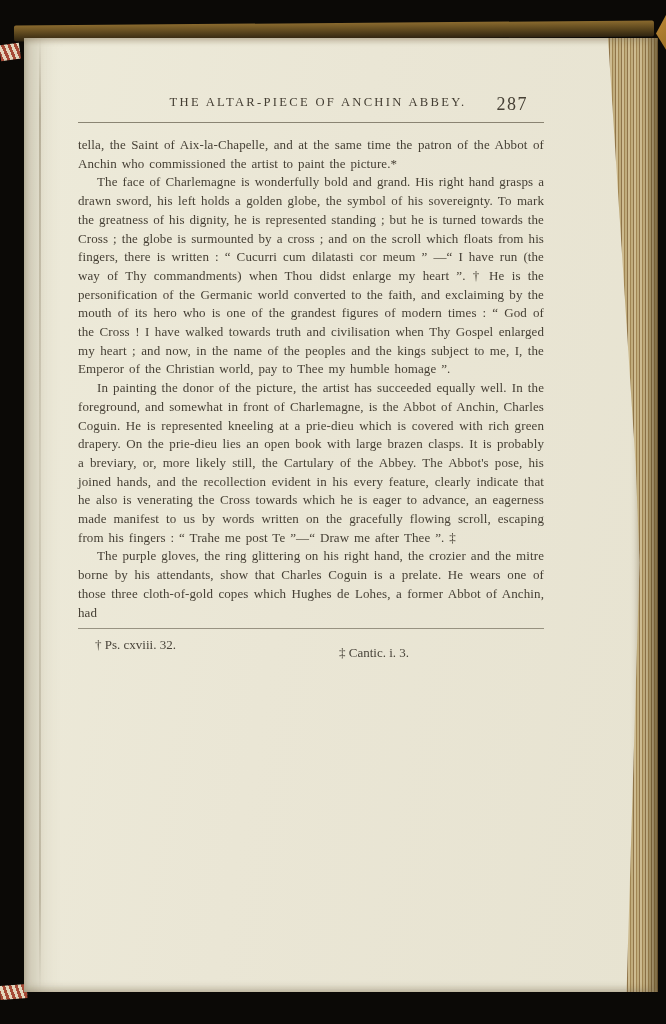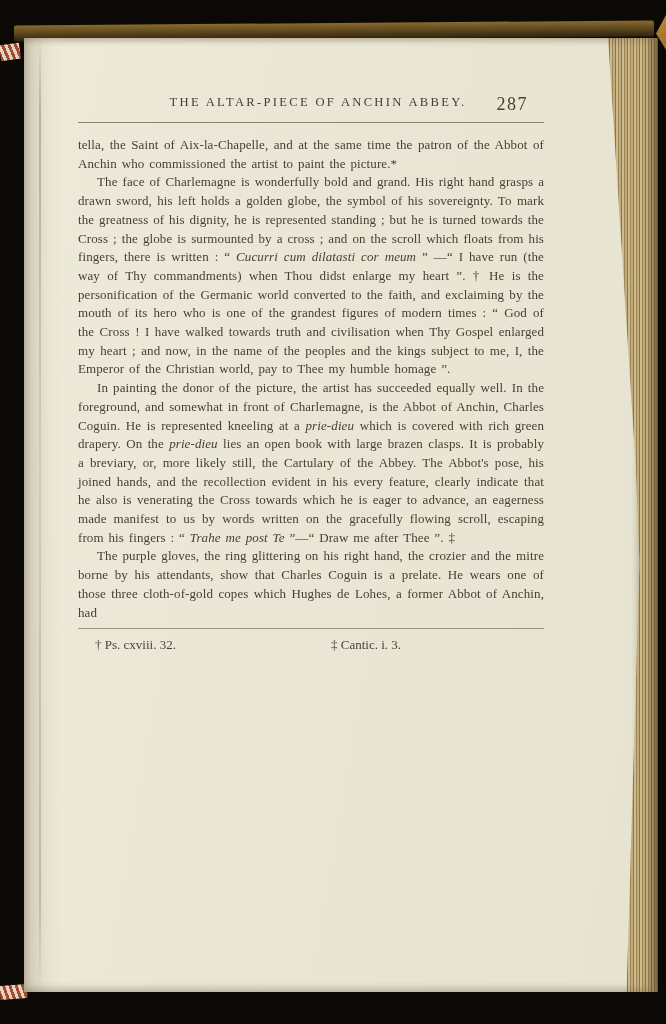--- a/index.html
+++ b/index.html
@@ -63,28 +63,28 @@
   }
   .pagenum { position:absolute; right:16px; top:-1px; font-size:18px; letter-spacing:1.5px; }
   .header-rule { margin-top:9px; height:1px; background:rgba(97,90,73,.7); }
 
   .body-text {
     margin-top:13px; font-size:13px; line-height:18.7px;
     text-align:justify; word-spacing:1.5px; letter-spacing:.1px;
   }
   .body-text p { margin:0; text-indent:19px; }
   .body-text p.no-indent { text-indent:0; }
-  .it { font-style:italic; }
+  .it { }
 
   .footnote-rule { margin-top:6px; height:1px; background:rgba(97,90,73,.6); }
   .footnotes { margin-top:7px; font-size:13px; line-height:17.5px; color:#49443a; }
   .fn-first { margin:0; text-indent:17px; text-align:justify; word-spacing:3px; }
   .fn-row { display:flex; margin-top:1px; }
   .fn-item-left  { margin:0; width:253px; text-indent:17px; flex:none; }
-  .fn-item-right { margin:0; }
+  .fn-item-right { margin:8px; }
 </style>
 </head>
 <body>
 
 <div class="scene">
   <div class="cover-top"></div>
   <div class="cover-corner-tr"></div>
   <div class="cover-right"></div>
   <div class="fore-edge"></div>
   <div class="headband top"></div>

